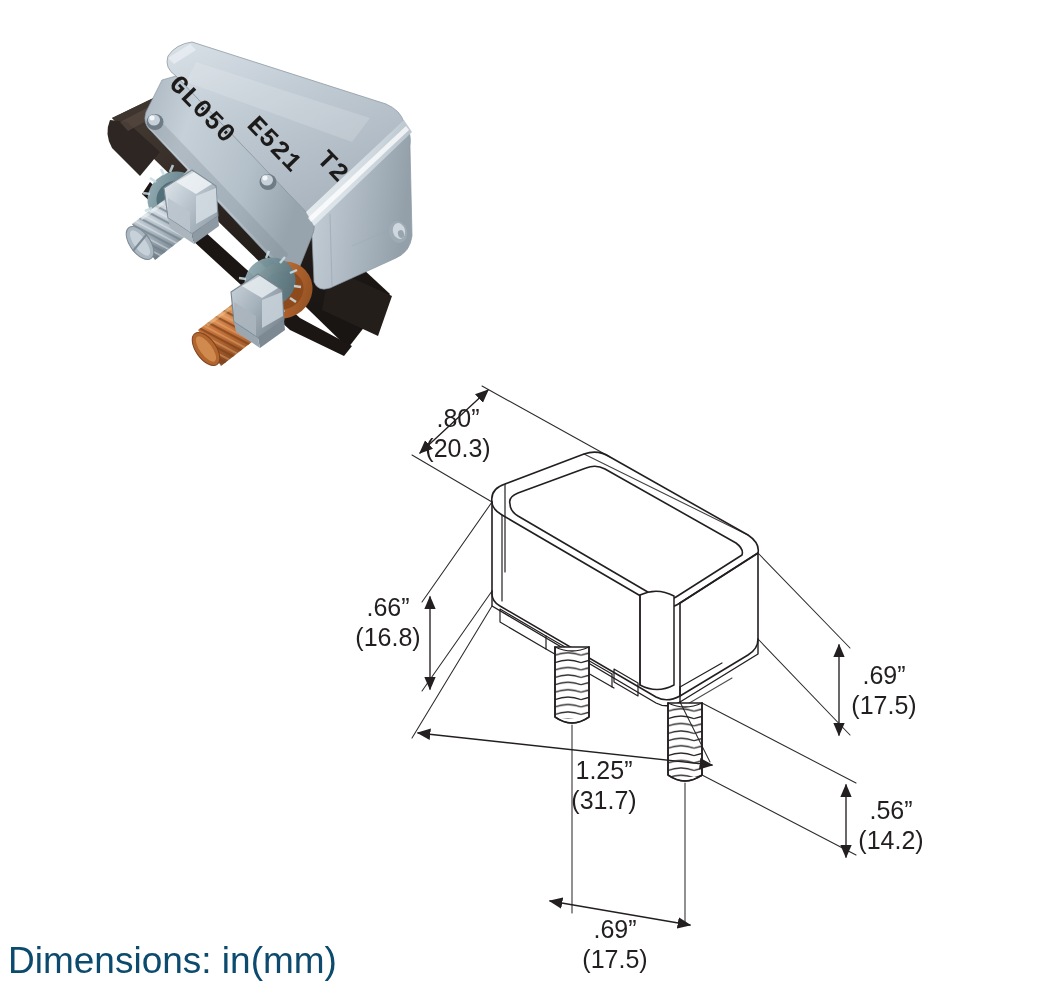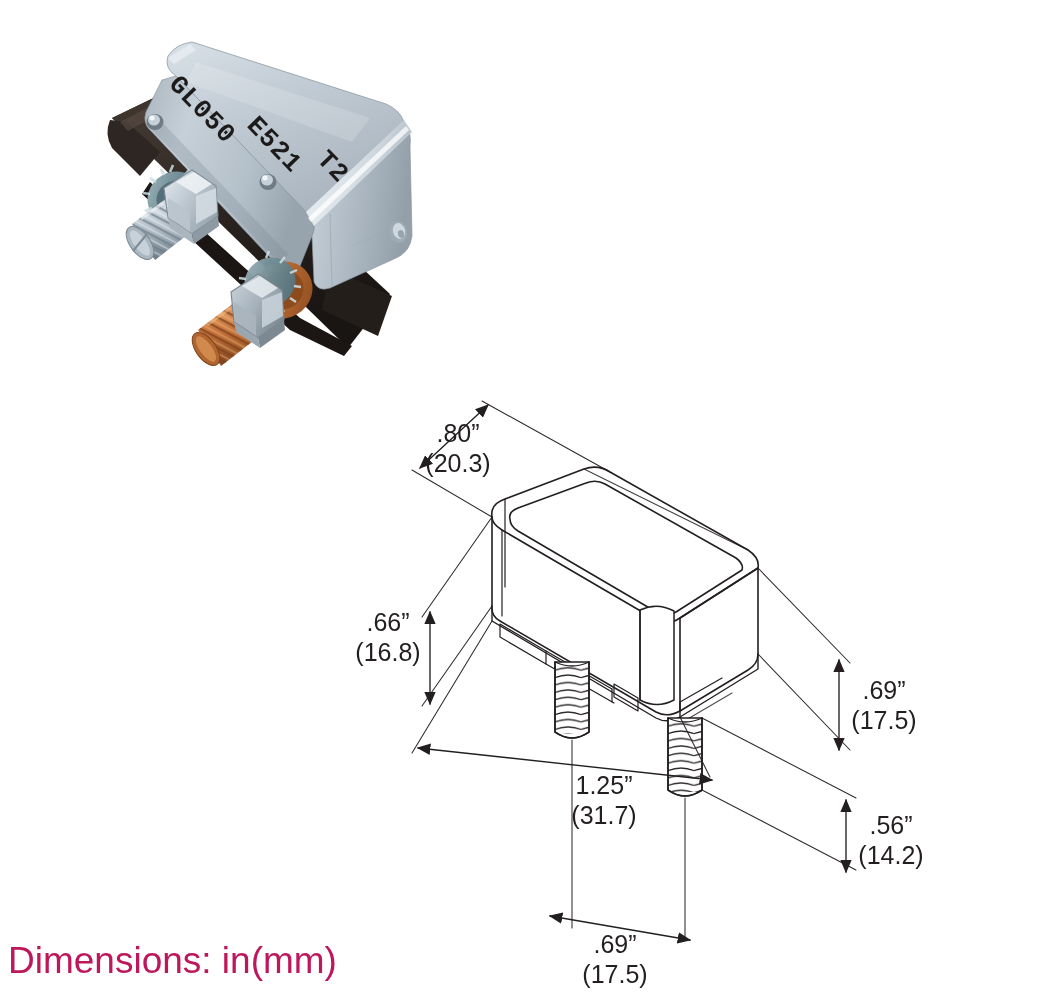--- a/index.html
+++ b/index.html
@@ -28,21 +28,21 @@
   #product-photo svg {
     display: block;
     width: 470px;
     height: 410px;
   }
 
   
   #technical-drawing {
     position: absolute;
     left: 350px;
-    top: 388px;
+    top: 373px;
     width: 706px;
     height: 600px;
   }
   #technical-drawing svg {
     display: block;
     width: 706px;
     height: 600px;
   }
 
   
@@ -53,21 +53,21 @@
   }
 
   
   #caption {
     position: absolute;
     left: 8px;
     top: 942px;
     font-size: 37px;
     line-height: 1;
     letter-spacing: 0px;
-    color: #be185d;
+    color: #0c4a6e;
     white-space: nowrap;
   }
 </style>
 </head>
 <body>
 
 <div id="product-photo">
   <svg viewBox="0 0 470 410" xmlns="http://www.w3.org/2000/svg">
     <defs>
 

